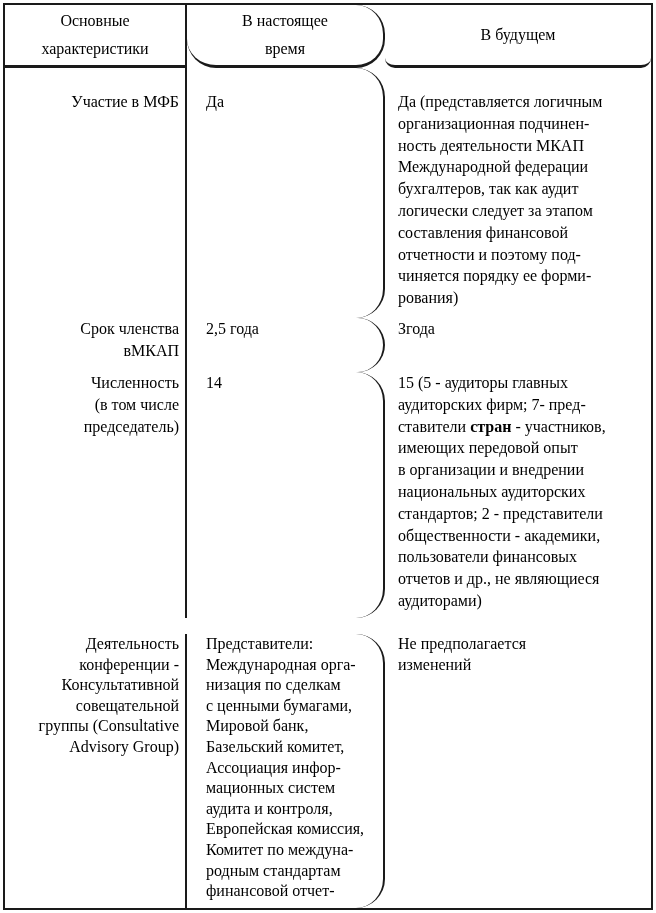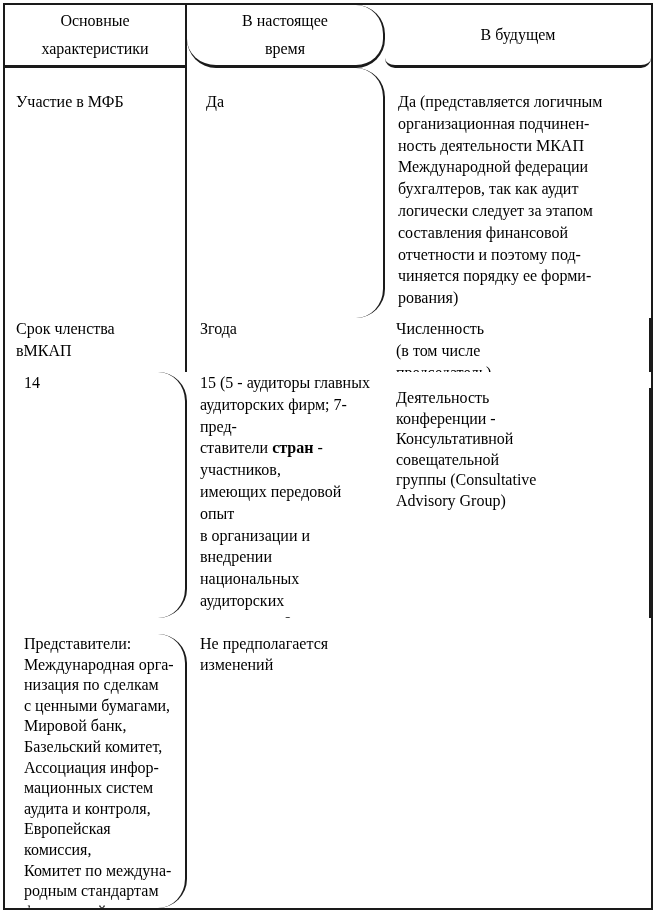--- a/index.html
+++ b/index.html
@@ -24,21 +24,21 @@
     background: #ffffff;
   }
   .cell {
     box-sizing: border-box;
     font-size: 16px;
     line-height: 21.8px;
     white-space: pre-line;
     overflow: hidden;
   }
   
-  .c1 { border-right: 2px solid #1a1a1a; padding-left: 11px; padding-right: 6px; }
+  .c1 { border-right: 2px solid #1a1a1a; padding-left: 11px; padding-right: 6px; text-align: right; }
   .c2 { border-right: 2px solid #1a1a1a; padding-left: 19px; padding-right: 6px; border-radius: 29px; }
   .c3 { padding-left: 13px; padding-right: 8px; border-radius: 10px; }
   
   .hdr {
     border-bottom: 3px solid #1a1a1a;
     display: flex;
     flex-direction: column;
     justify-content: center;
     align-items: center;
     text-align: center;
@@ -78,33 +78,34 @@
 Международной федерации
 бухгалтеров, так как аудит
 логически следует за этапом
 составления финансовой
 отчетности и поэтому под-
 чиняется порядку ее форми-
 рования)</div>
 
   <div class="cell c1 r2">Срок членства
 вМКАП</div>
+  <div class="cell c2 r2">2,5 года</div>
   <div class="cell c3 r2">Згода</div>
 
   <div class="cell c1 r3">Численность
 (в том числе
 председатель)</div>
   <div class="cell c2 r3">14</div>
   <div class="cell c3 r3"><span>15 (5 - аудиторы главных
 аудиторских фирм; 7- пред-
 ставители </span><span class="b">стран</span><span> - участников,
 имеющих передовой опыт
 в организации и внедрении
 национальных аудиторских
-стандартов; 8 - представители
+стандартов; 2 - представители
 общественности - академики,
 пользователи финансовых
 отчетов и др., не являющиеся
 аудиторами)</span></div>
 
   <div class="cell c1 r4">Деятельность
 конференции -
 Консультативной
 совещательной
 группы (Consultative

